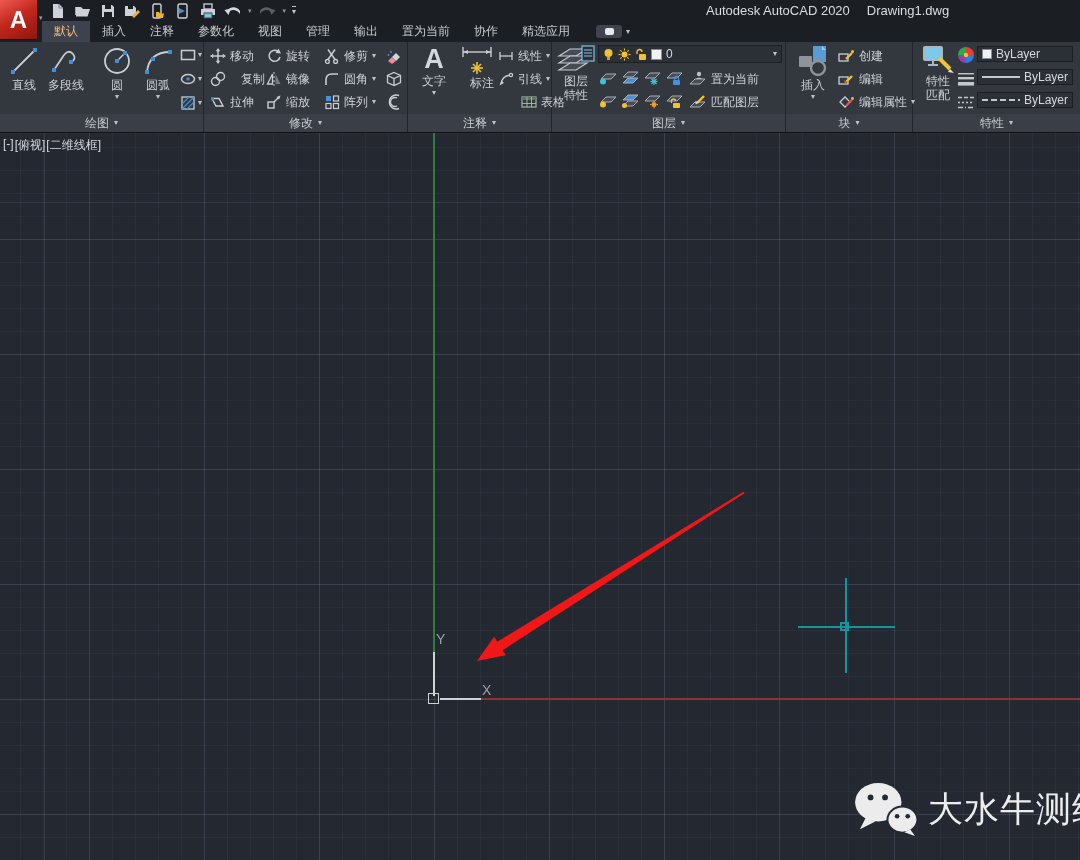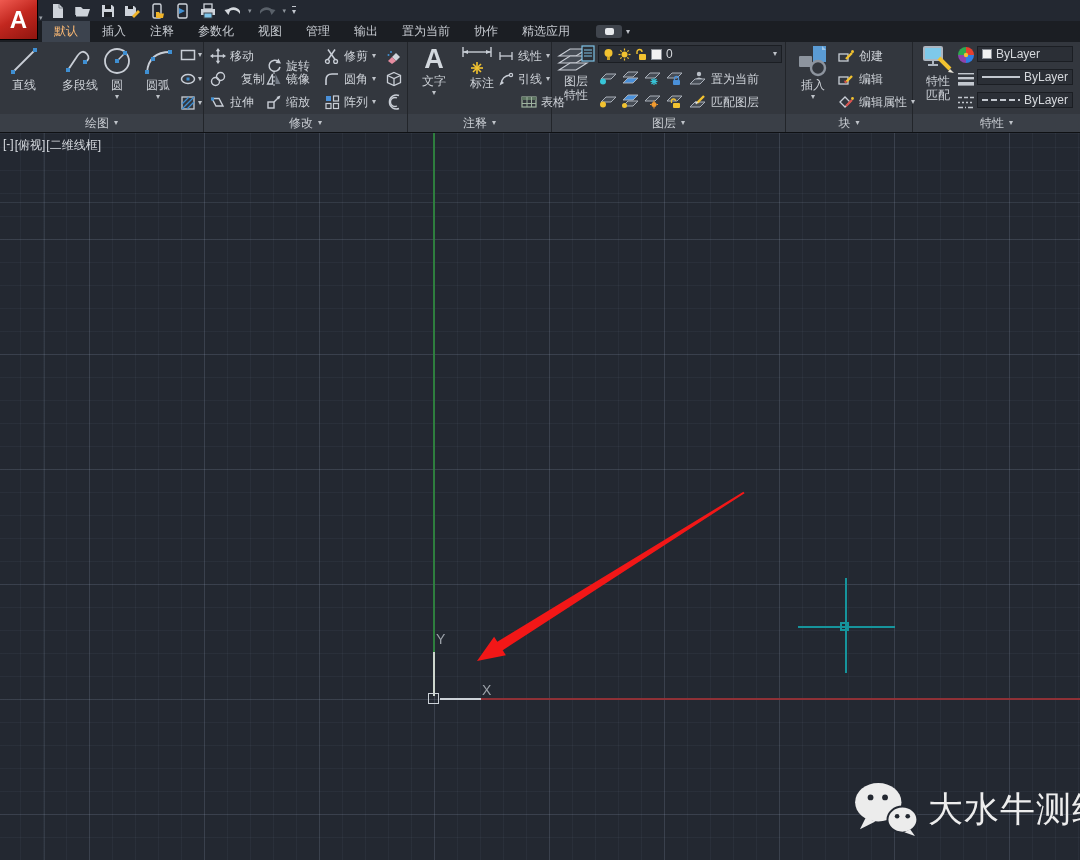--- a/index.html
+++ b/index.html
@@ -72,20 +72,26 @@
   .ch{position:absolute;background:#16949c;}
   .pickbox{position:absolute;left:840px;top:489px;width:9px;height:9px;border:2px solid #16949c;box-sizing:border-box;}
   .watermark{position:absolute;left:854px;top:648px;display:flex;align-items:center;gap:10px;
              color:#ededed;font-size:35px;letter-spacing:1px;white-space:nowrap;}
 </style>
 </head>
 <body>
 
 <div id="app">
 
+  <div class="titlebar">
+    <div class="titles">
+      <span>Autodesk AutoCAD 2020</span>
+      <span>Drawing1.dwg</span>
+    </div>
+  </div>
 
   <div class="logo">
     <span>A</span>
   </div>
   <span class="logo-caret">▾</span>
 
   <div class="qat">
     <div class="qbtn">
       <svg width="15" height="16" viewBox="0 0 15 16">
           <path d="M3 1 H9 L13 5 V15 H3 Z" fill="#ced3da"></path>
@@ -191,21 +197,21 @@
 
     <section class="panel" style="left:0;width:204px;">
       <div class="bigbtn" style="left:3px;width:42px;justify-content:center;">
         <svg width="32" height="34" viewBox="0 0 32 34">
             <line x1="5" y1="28" x2="27" y2="6" stroke="#c9ced6" stroke-width="1.8"></line>
             <rect x="3" y="26" width="4" height="4" fill="#3f8fd2"></rect>
             <rect x="25" y="4" width="4" height="4" fill="#3f8fd2"></rect>
           </svg>
         <span>直线</span>
       </div>
-      <div class="bigbtn" style="left:54px;width:52px;">
+      <div class="bigbtn" style="left:40px;width:52px;">
         <svg width="32" height="34" viewBox="0 0 32 34">
             <path d="M4 26 L12 14 Q18 4 23 10 Q27 15 21 18" fill="none" stroke="#c9ced6" stroke-width="1.8"></path>
             <rect x="2" y="24" width="4" height="4" fill="#3f8fd2"></rect>
             <rect x="19" y="16" width="4" height="4" fill="#3f8fd2"></rect>
           </svg>
         <span>多段线</span>
       </div>
       <div class="bigbtn" style="left:100px;width:34px;">
         <svg width="32" height="34" viewBox="0 0 32 34">
             <circle cx="16" cy="17" r="12" fill="none" stroke="#c9ced6" stroke-width="1.8"></circle>
@@ -257,21 +263,21 @@
         <svg width="16" height="16" viewBox="0 0 16 16">
             <line x1="8" y1="2" x2="8" y2="14" stroke="#c9ced6" stroke-width="1.5"></line>
             <line x1="2" y1="8" x2="14" y2="8" stroke="#c9ced6" stroke-width="1.5"></line>
             <polygon points="8,0 5.8,3.2 10.2,3.2" fill="#c9ced6"></polygon>
             <polygon points="8,16 5.8,12.8 10.2,12.8" fill="#c9ced6"></polygon>
             <polygon points="0,8 3.2,5.8 3.2,10.2" fill="#c9ced6"></polygon>
             <polygon points="16,8 12.8,5.8 12.8,10.2" fill="#c9ced6"></polygon>
           </svg>
         <span>移动</span>
       </div>
-      <div class="sbtn" style="left:62px;top:4px;margin-top:10px;">
+      <div class="sbtn" style="left:62px;top:4px;">
         <svg width="16" height="16" viewBox="0 0 16 16">
             <path d="M12 3.5 A5.5 5.5 0 1 0 14 9" fill="none" stroke="#c9ced6" stroke-width="1.5"></path>
             <polygon points="12.5,0.5 9.5,5 15,5.5" fill="#c9ced6"></polygon>
           </svg>
         <span>旋转</span>
       </div>
       <div class="sbtn" style="left:120px;top:4px;">
         <svg width="16" height="16" viewBox="0 0 16 16">
             <line x1="4" y1="1.5" x2="11" y2="11.5" stroke="#c9ced6" stroke-width="1.5"></line>
             <line x1="11" y1="1.5" x2="4" y2="11.5" stroke="#c9ced6" stroke-width="1.5"></line>

